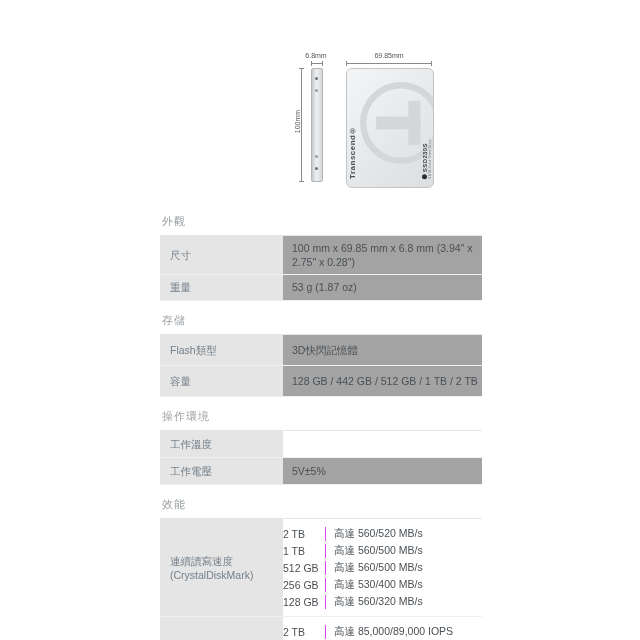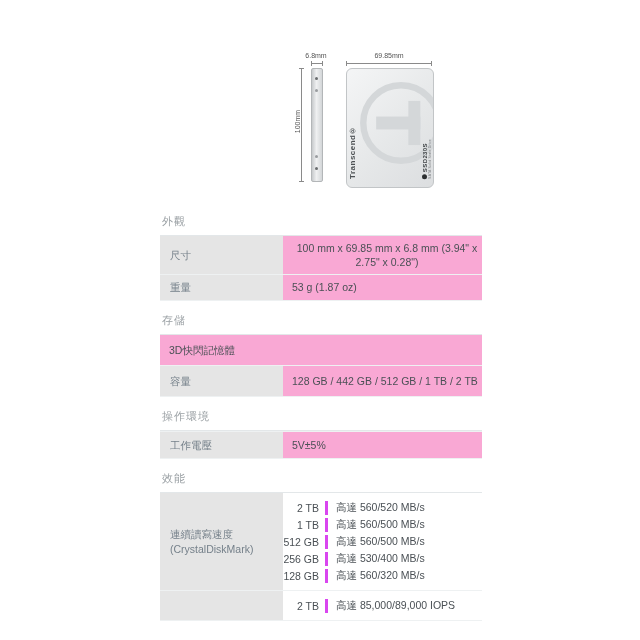--- a/index.html
+++ b/index.html
@@ -46,27 +46,27 @@
   
   .specs{position:absolute;left:160px;top:214px;width:322px;}
   .section{margin-bottom:12px;}
   .section-title{font-size:11px;color:#9aa0a4;margin:0 0 6px 2px;letter-spacing:1px;}
   .spec-table{border-top:1px solid #e3e7e9;width:100%;}
   .spec-row{display:flex;border-bottom:1px solid #eef1f2;align-items:stretch;}
   .spec-label{
     width:103px;flex:0 0 103px;background:#e5e5e5;color:#75808a;
     font-size:10.5px;padding:5px 10px;display:flex;flex-direction:column;justify-content:center;line-height:1.35;
   }
-  .spec-value{flex:1;background:#f9a8d4;color:#4a5055;font-size:10.5px;padding:5px 0 5px 9px;display:flex;align-items:center;line-height:1.35;text-align:center;}
+  .spec-value{flex:1;background:#a3a3a3;color:#4a5055;font-size:10.5px;padding:5px 0 5px 9px;display:flex;align-items:center;line-height:1.35;}
   .row-pad-lg .spec-label,.row-pad-lg .spec-value{padding-top:8px;padding-bottom:8px;}
   .row-pad-md .spec-label,.row-pad-md .spec-value{padding-top:6px;padding-bottom:6px;}
   .perf-entries{flex:1;background:#fff;padding:6px 0;}
   .perf-line{display:flex;align-items:center;height:17px;font-size:10.5px;color:#4a5055;}
-  .perf-cap{width:36px;flex:0 0 36px;text-align:right;padding-right:6px;}
-  .perf-val{border-left:3px solid #d946ef;padding-left:8px;}
+  .perf-cap{width:36px;flex:0 0 36px;text-align:left;padding-right:6px;}
+  .perf-val{border-left:1px solid #d946ef;padding-left:8px;}
 </style>
 </head>
 <body>
 
 <div class="diagram">
 
   <div class="dim-label" style="left:4px;top:2px;width:28px;">6.8mm</div>
   <div class="dim-h" style="left:13px;top:11px;width:10px;"></div>
   <div class="dim-v" style="left:1px;top:18px;height:112px;"></div>
   <div class="dim-label rot-label" style="left:-18px;top:68px;width:34px;">100mm</div>
@@ -107,33 +107,35 @@
         <div class="spec-label">重量</div>
         <div class="spec-value">53 g (1.87 oz)</div>
       </div>
     </div>
   </div>
 
   <div class="section">
     <div class="section-title">存儲</div>
     <div class="spec-table">
       <div class="spec-row row-pad-lg">
+        <div class="spec-label">Flash類型</div>
         <div class="spec-value">3D快閃記憶體</div>
       </div>
       <div class="spec-row row-pad-lg">
         <div class="spec-label">容量</div>
         <div class="spec-value">128 GB / 442 GB / 512 GB / 1 TB / 2 TB</div>
       </div>
     </div>
   </div>
 
   <div class="section">
     <div class="section-title">操作環境</div>
     <div class="spec-table">
       <div class="spec-row row-pad-md">
+        <div class="spec-label">工作溫度</div>
       </div>
       <div class="spec-row row-pad-md">
         <div class="spec-label">工作電壓</div>
         <div class="spec-value">5V±5%</div>
       </div>
     </div>
   </div>
 
   <div class="section">
     <div class="section-title">效能</div>

